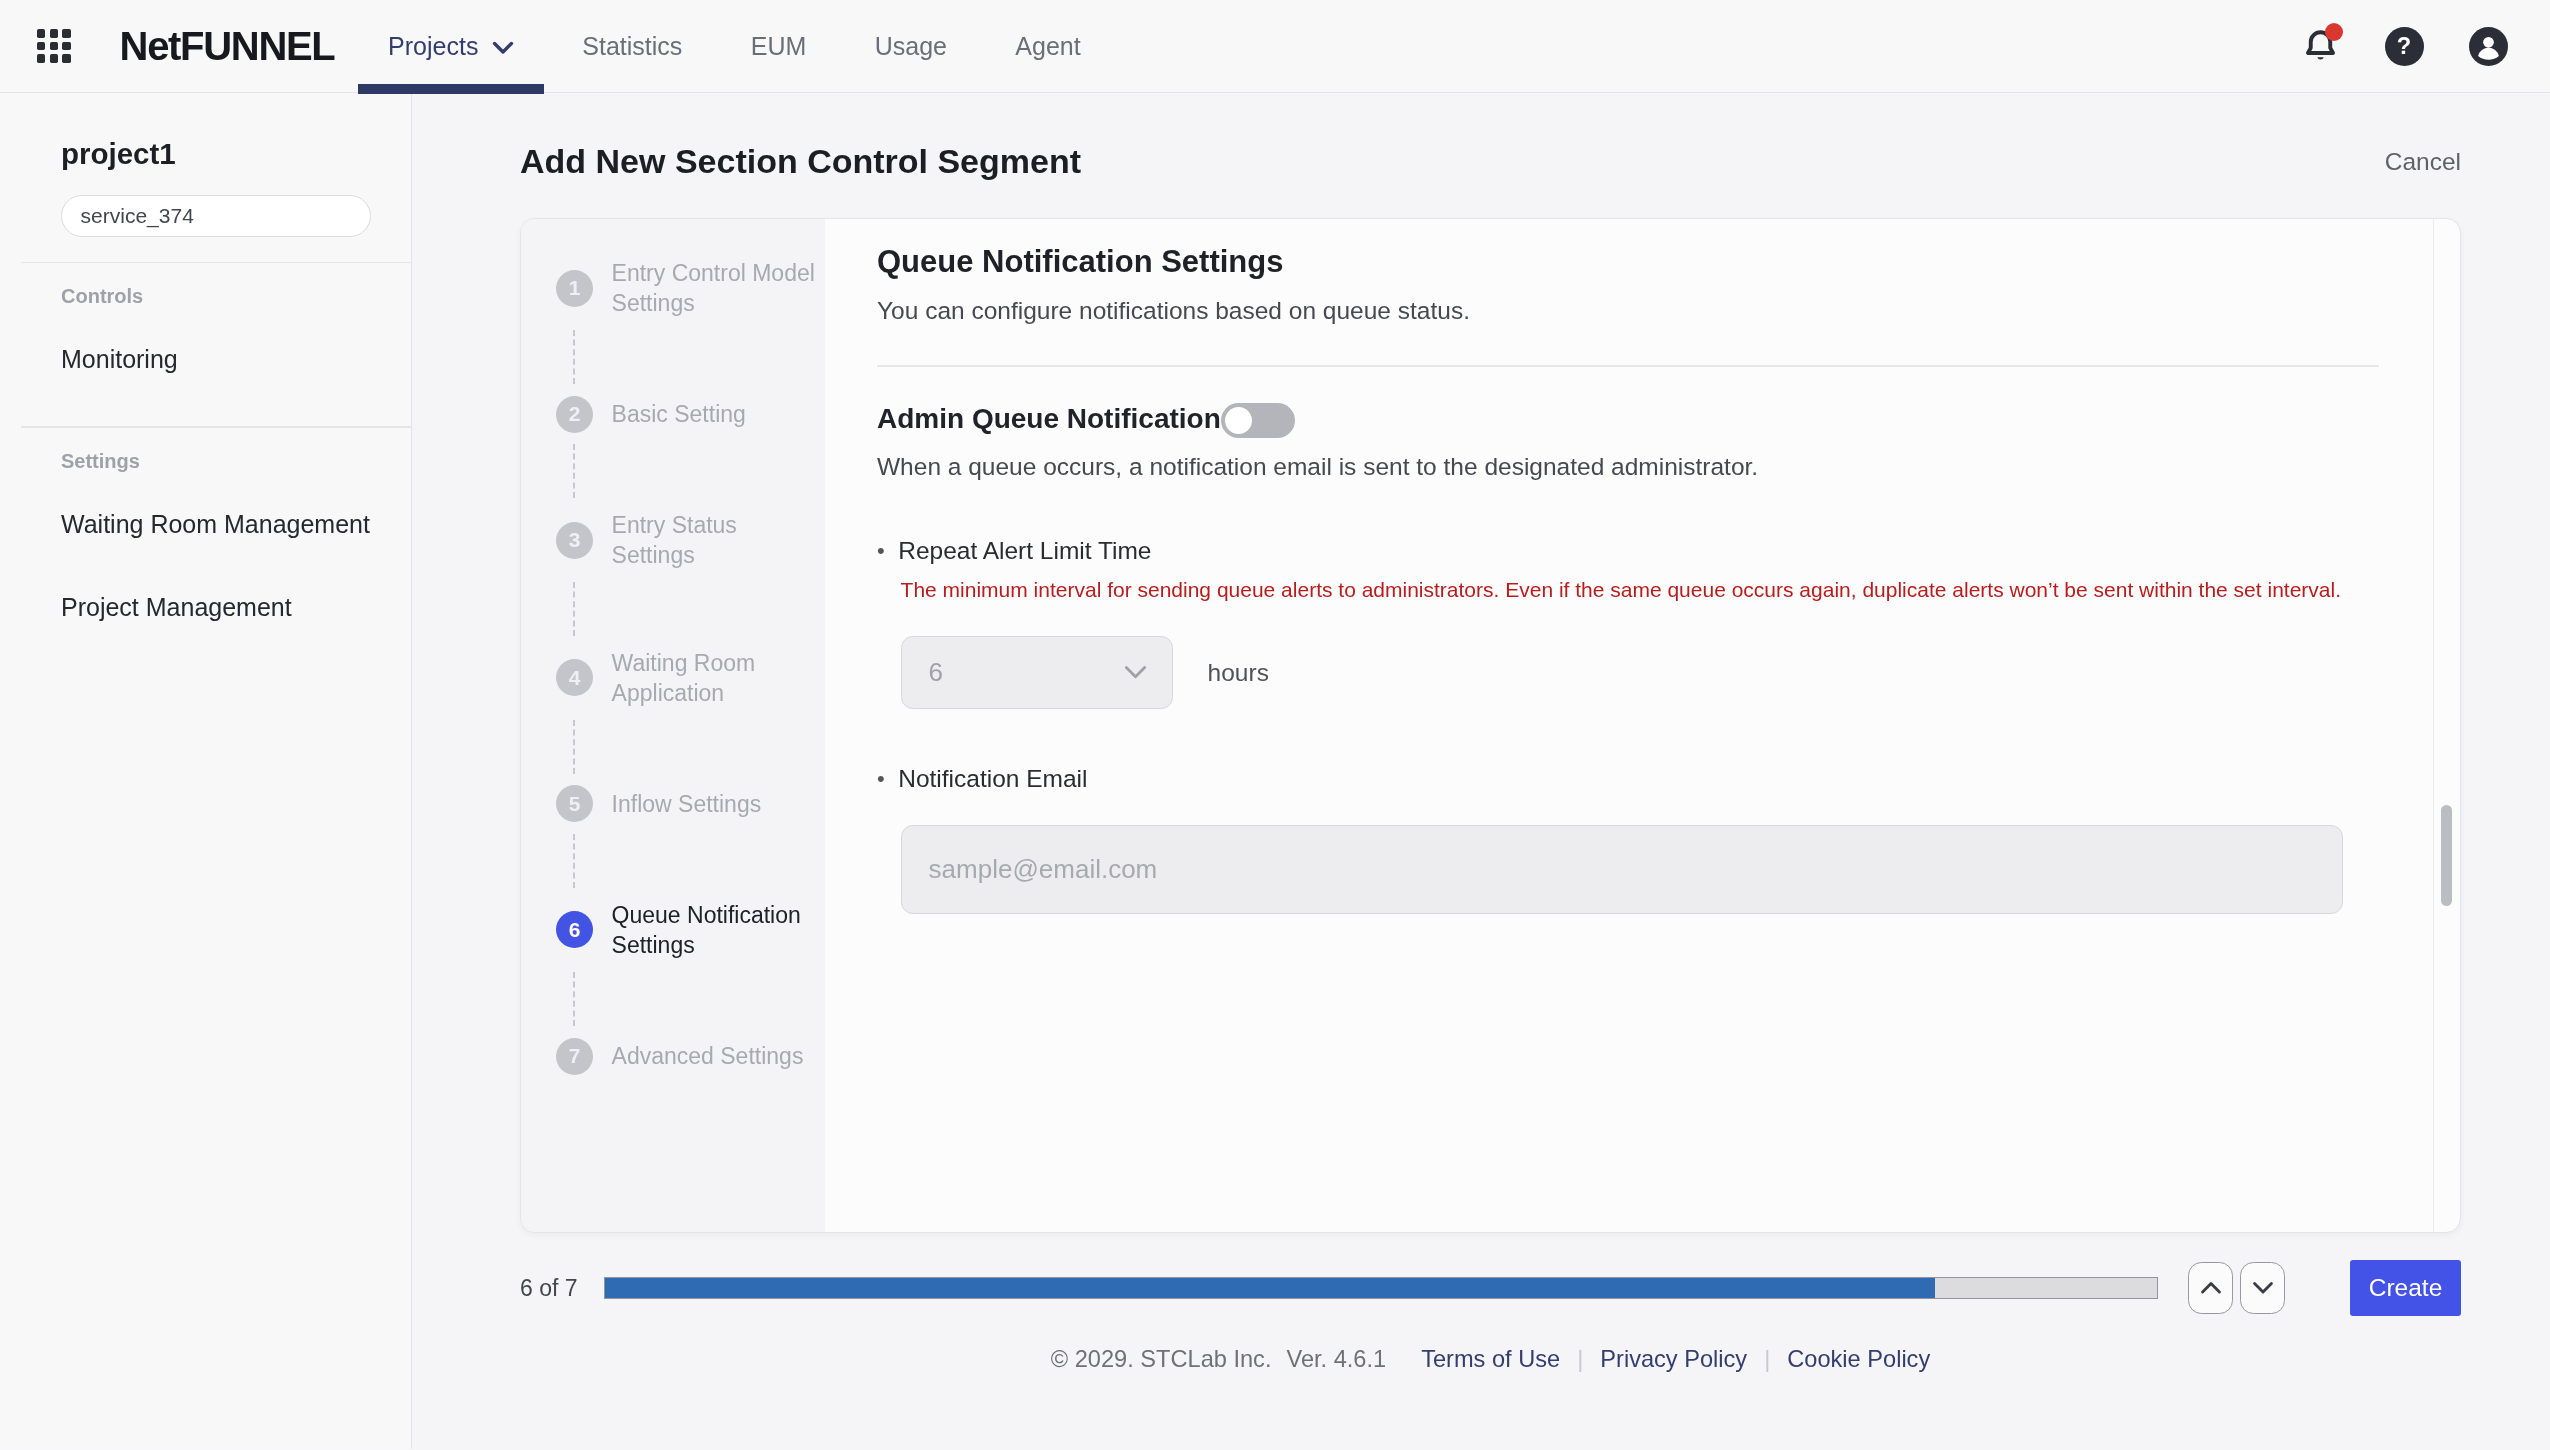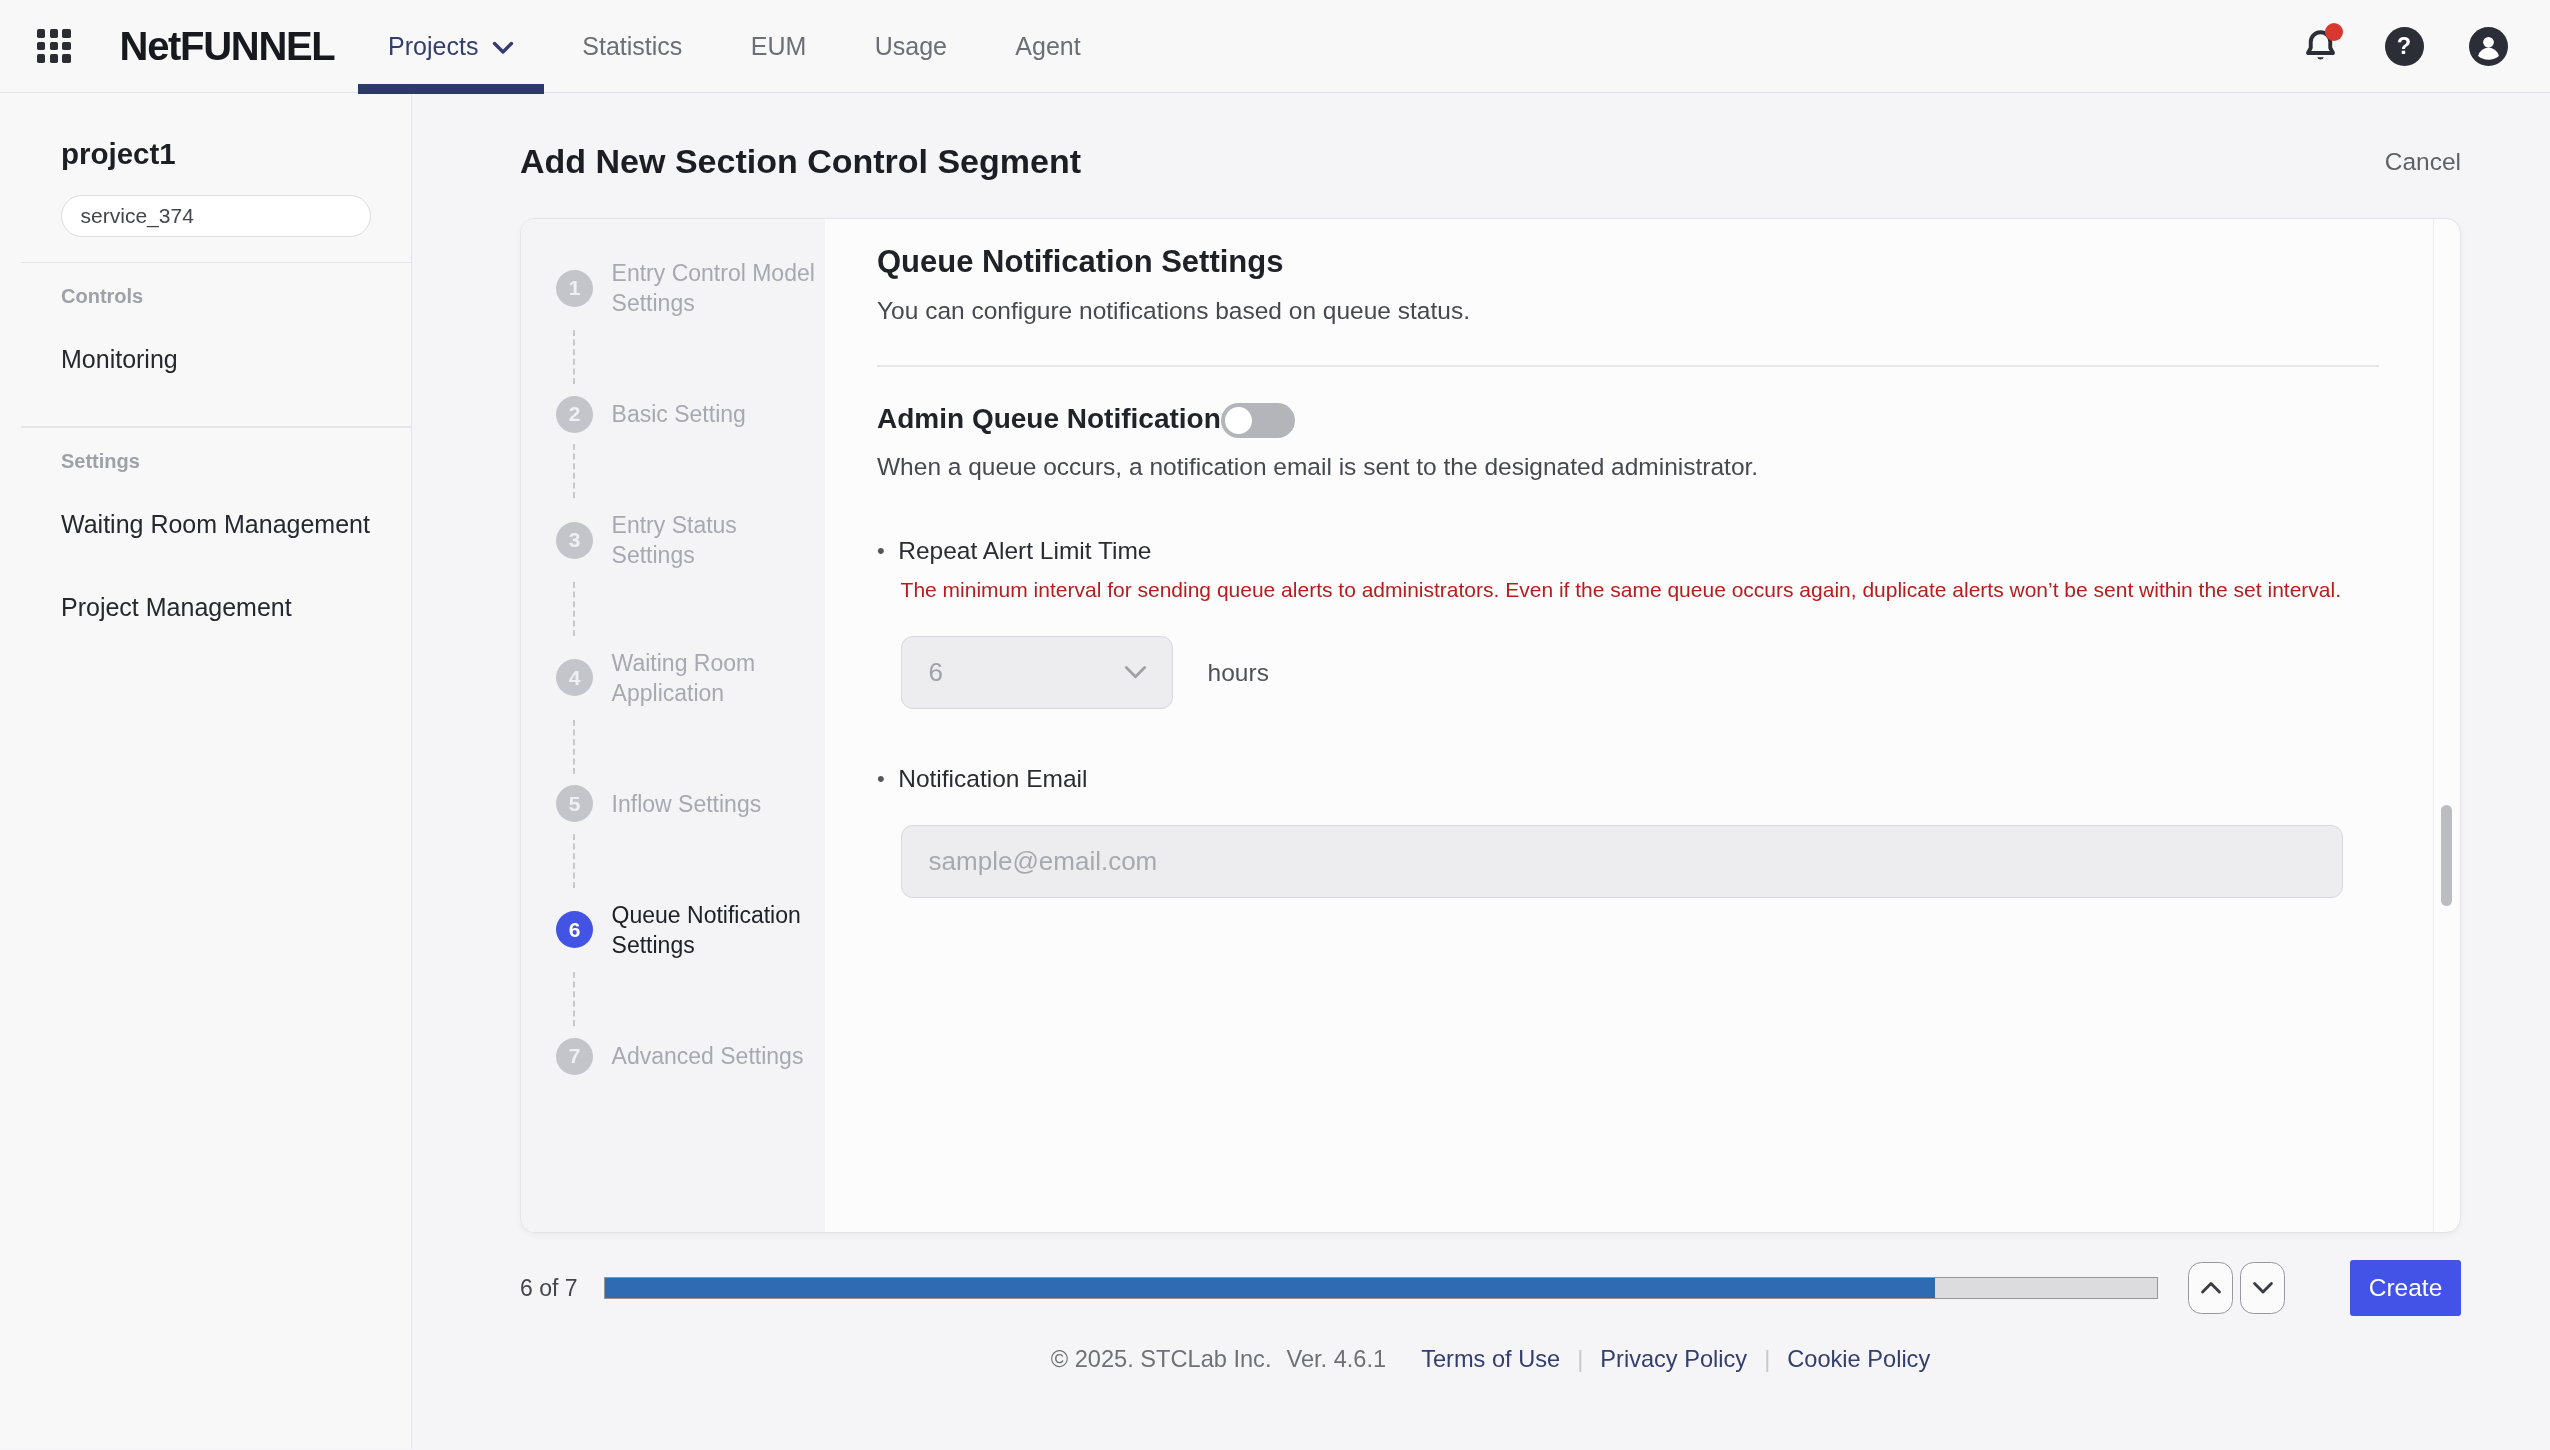--- a/index.html
+++ b/index.html
@@ -76,21 +76,21 @@
   .field-group { margin-top:56px; }
   .field-label { font-size:24.5px; font-weight:500; color:#2a2c31; display:flex; align-items:center; }
   .bullet { color:#55575d; font-size:22px; margin-right:13.5px; }
   .field-desc { margin-top:13.5px; margin-left:23.6px; font-size:21px; color:#b91c1c; }
   .select-row { margin-top:34px; margin-left:23.6px; display:flex; align-items:center; gap:35px; }
   .select-box { width:272px; height:73px; background:#ededef; border:1.7px solid #d8d8dc;
     border-radius:11.8px; display:flex; align-items:center; justify-content:space-between;
     padding:0 23.6px 0 27px; cursor:pointer; }
   .select-value { font-size:26px; color:#a0a1a7; }
   .unit-label { font-size:24.5px; color:#505258; }
-  .email-input { margin-top:32px; margin-left:23.6px; width:1442px; height:73px;
+  .email-input { margin-top:32px; margin-left:23.6px; width:1442px; height:89px;
     background:#ededef; border:1.7px solid #d8d8dc; border-radius:11.8px; padding:4px 27px;
     font-size:26px; color:#c2410c; font-family:"Liberation Sans", sans-serif; outline:none; }
   .email-input::placeholder { color:#a8a9af; }
 
   .card-scrollbar-gutter { position:absolute; top:0; right:0; width:27px; height:100%;
     border-left:1.7px solid #ececef; }
   .card-scrollbar-thumb { position:absolute; right:7.6px; top:586px; width:11.8px; height:101px;
     border-radius:5.9px; background:#bcbdc2; cursor:grab; }
 
   
@@ -296,21 +296,21 @@
       </div>
       <div class="nav-step-btn">
         <svg width="22" height="13.5" viewBox="0 0 26 16">
             <polyline points="3,3 13,13 23,3" fill="none" stroke="#3a3c42" stroke-width="3.4" stroke-linecap="round" stroke-linejoin="round"></polyline>
           </svg>
       </div>
       <button class="create-btn">Create</button>
     </div>
 
     <div class="page-footer">
-      <span>© 2025. STCLab Inc.</span>
+      <span>© 2029. STCLab Inc.</span>
       <span>Ver. 4.6.1</span>
       <div class="footer-links">
         <span class="footer-link">Terms of Use</span>
         <span class="footer-sep">|</span>
         <span class="footer-link">Privacy Policy</span>
         <span class="footer-sep">|</span>
         <span class="footer-link">Cookie Policy</span>
       </div>
     </div>
   </div>

